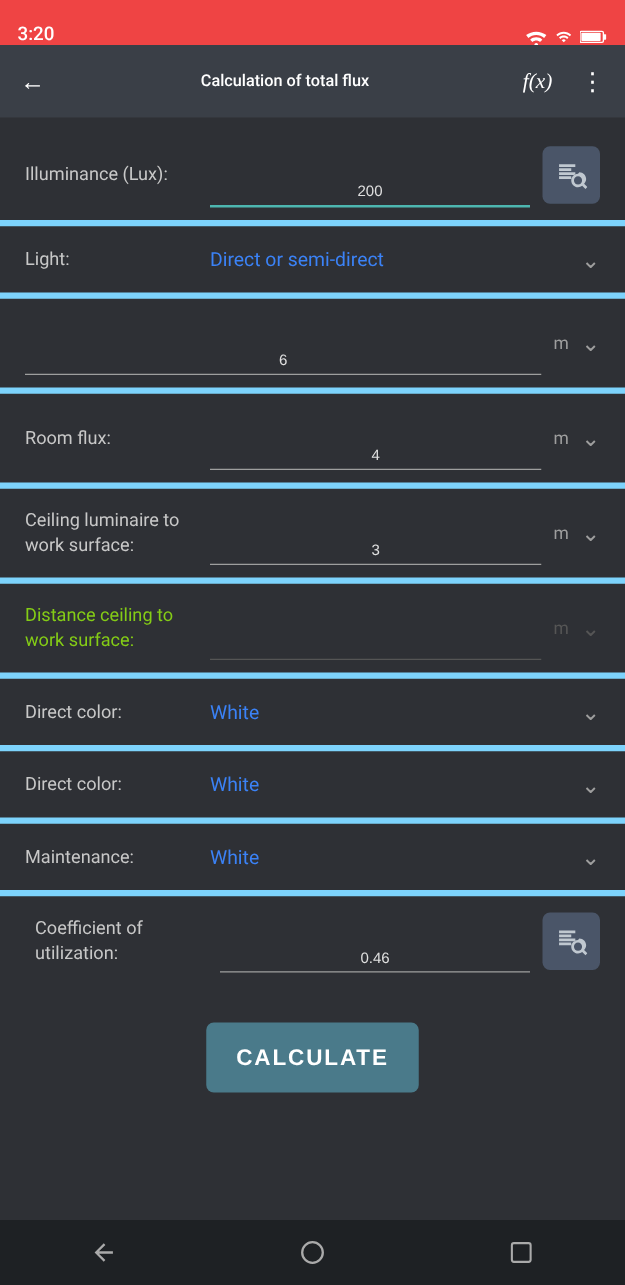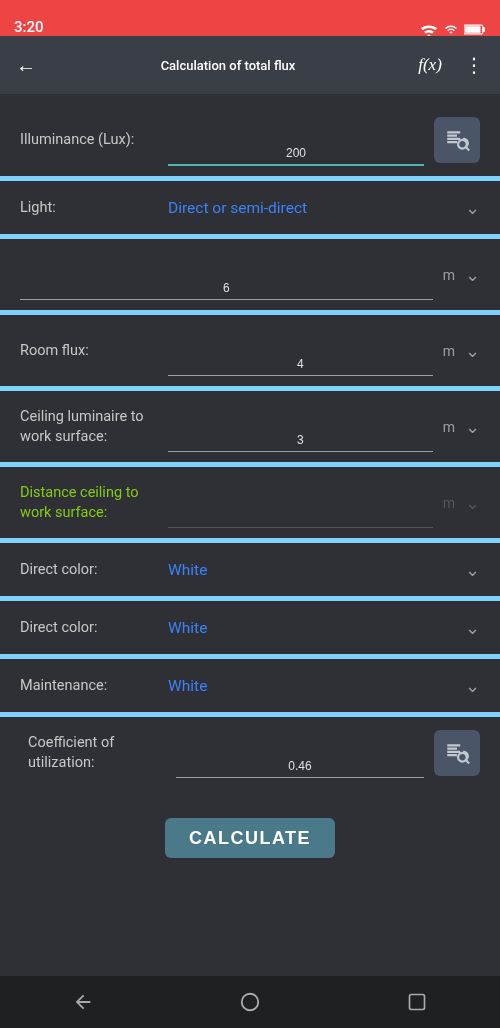--- a/index.html
+++ b/index.html
@@ -174,21 +174,21 @@
     }
     .calculate-btn {
       background: #4a7a8a;
       color: #ffffff;
       font-size: 18px;
       font-weight: 700;
       letter-spacing: 1.5px;
       border: none;
       border-radius: 6px;
       width: 170px;
-      height: 40px;
+      height: 56px;
       cursor: pointer;
       text-transform: uppercase;
     }
 
     
     .nav-bar {
       background: #1e2124;
       height: 52px;
       display: flex;
       align-items: center;

